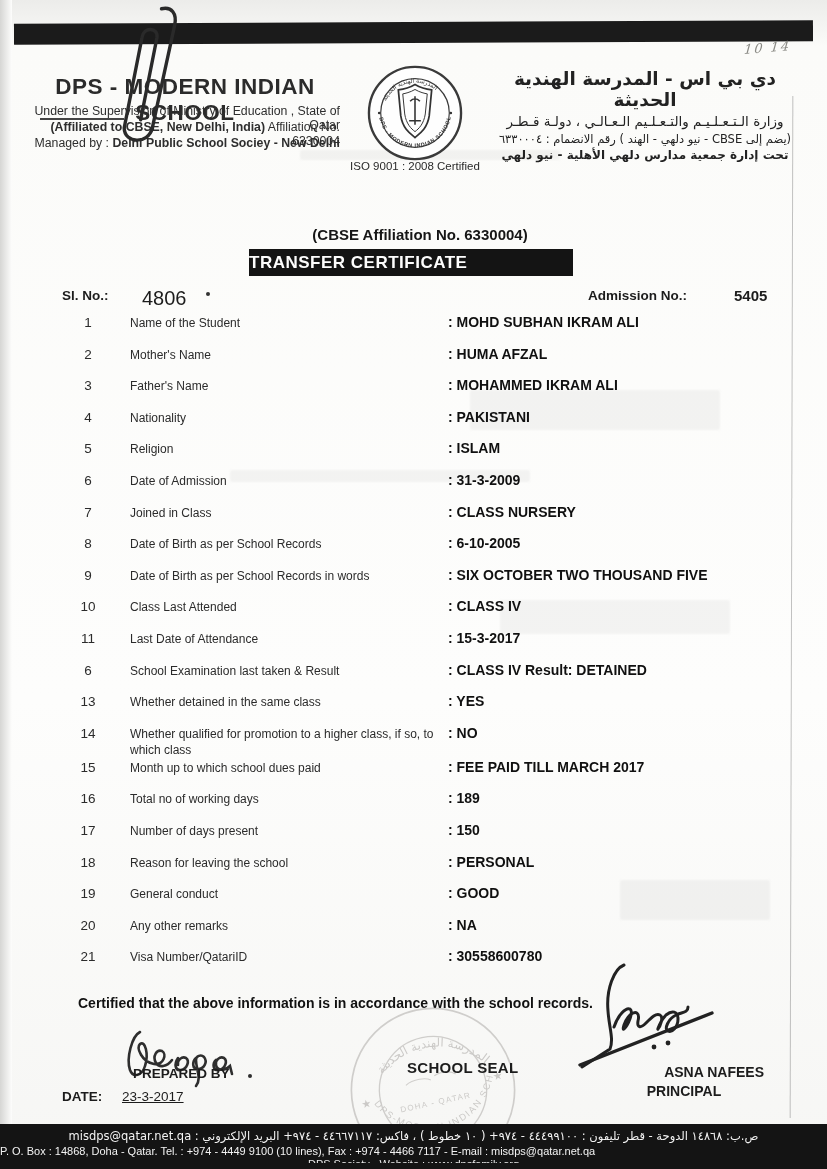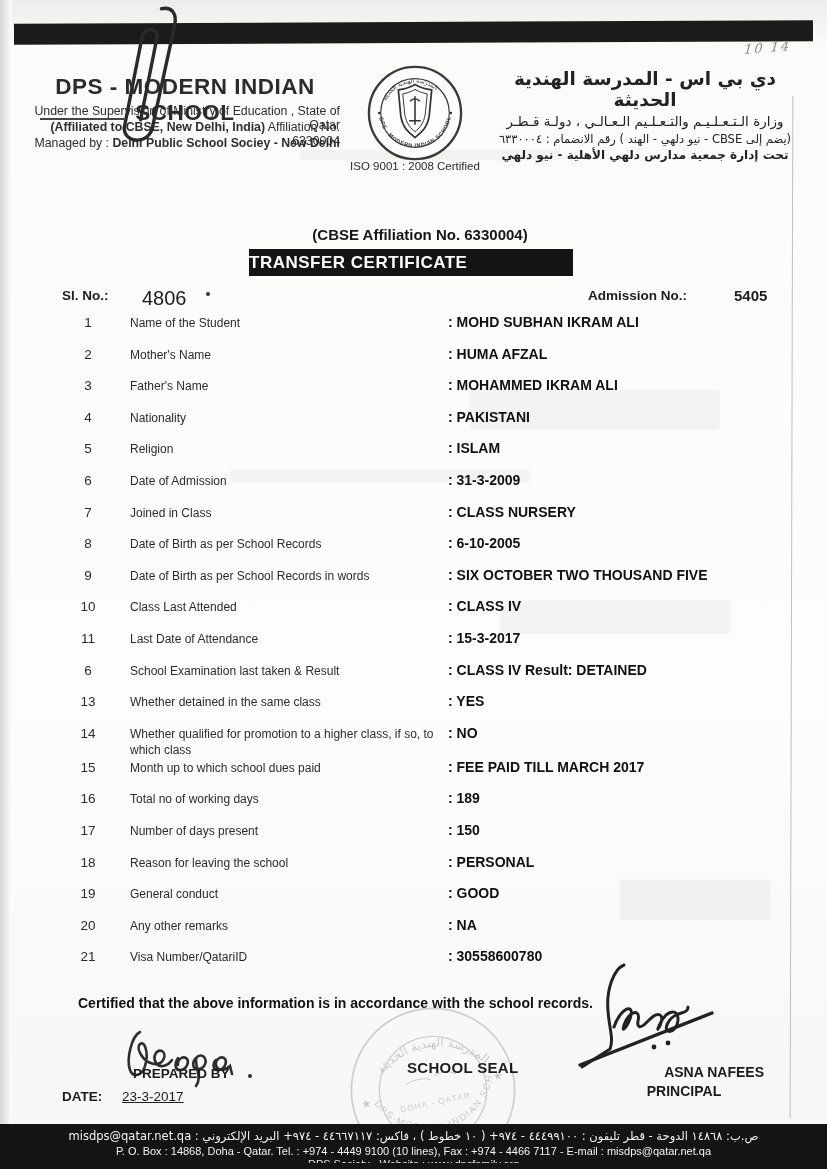--- a/index.html
+++ b/index.html
@@ -74,21 +74,21 @@
   .principal-name { position:absolute; left:604px; top:1064px; width:160px; text-align:right;
     font-size:14px; font-weight:bold; }
   .principal-title { position:absolute; left:604px; top:1083px; width:160px; text-align:center;
     font-size:14px; font-weight:bold; }
 
   
   .footer-bar { position:absolute; left:0; bottom:0; width:827px; height:45px;
     background:#141414; z-index:5; overflow:hidden; }
   .f-ar { margin-top:5px; text-align:center; color:#f3f3f3; font-size:11.5px;
     font-family:"DejaVu Sans", sans-serif; direction:rtl; }
-  .f-en { margin-top:2px; text-align:center; color:#f3f3f3; font-size:11px; }
+  .f-en { margin-top:2px; color:#f3f3f3; font-size:11px; }
   .f-partial { margin-top:1px; height:5px; overflow:hidden; text-align:center;
     color:#e9e9e9; font-size:11px; }
 
   
   .bleed { position:absolute; background:rgba(110,110,110,.07); filter:blur(1px); border-radius:2px; }
 </style>
 </head>
 <body>
 
 <div class="page">

